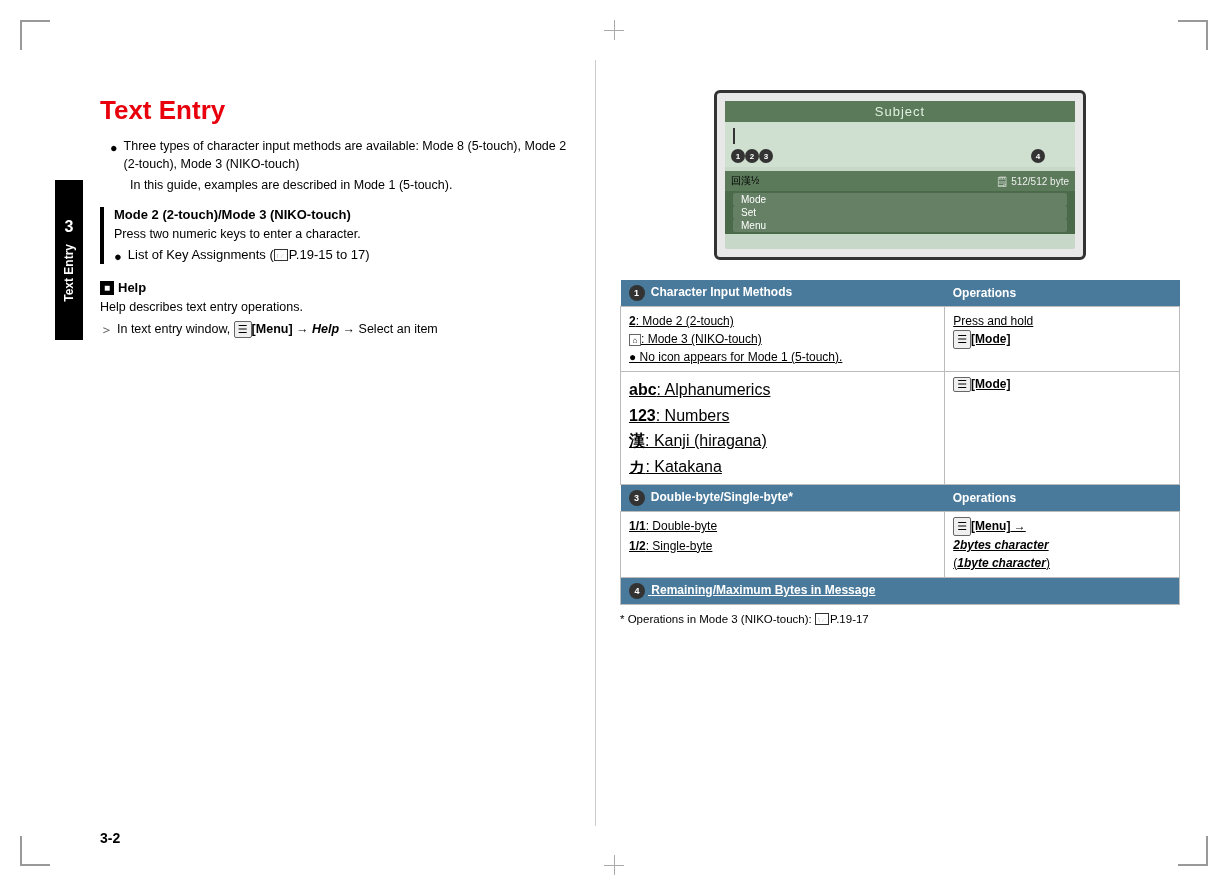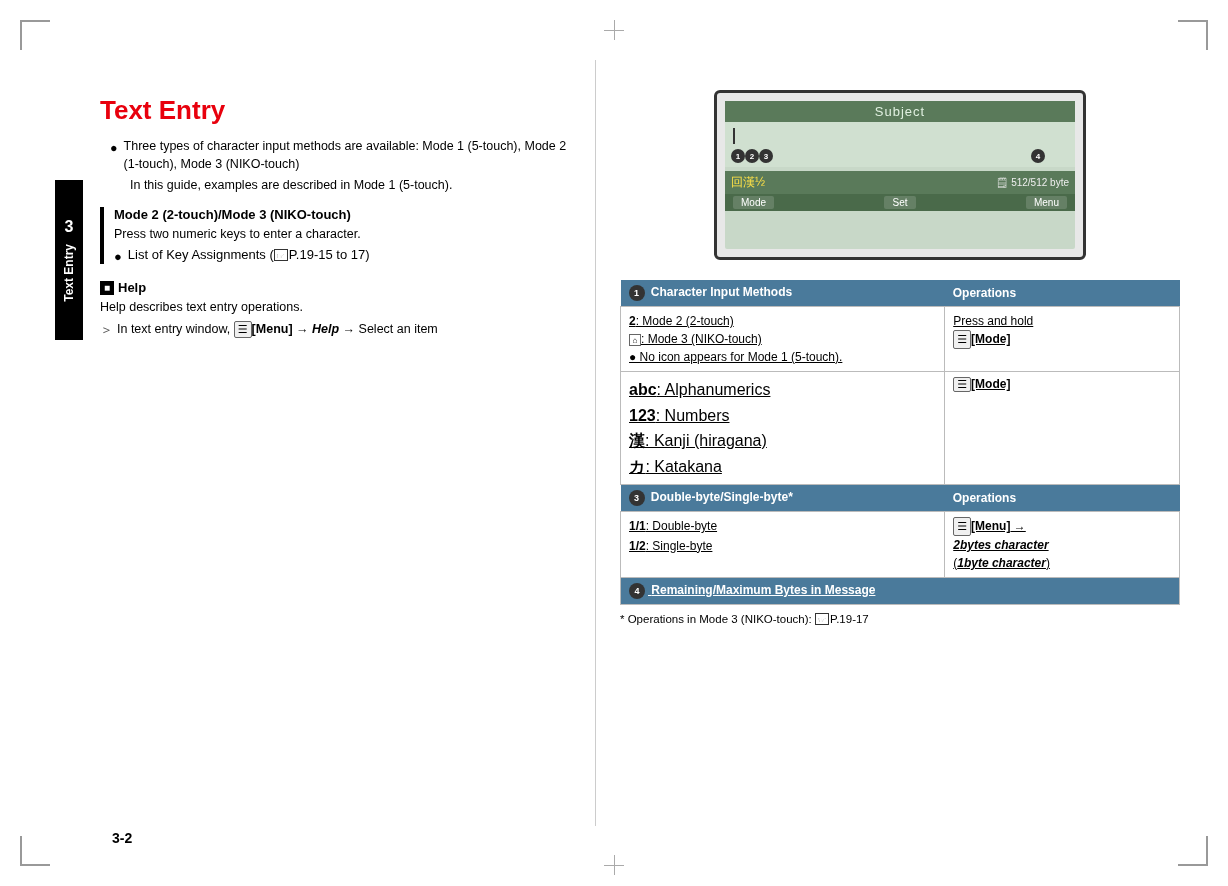--- a/index.html
+++ b/index.html
@@ -277,20 +277,21 @@
       background: #5a7a5a;
       padding: 3px 6px;
       gap: 4px;
       margin-top: 4px;
     }
     .phone-mode-buttons {
       display: flex;
       justify-content: space-between;
       background: #4a6a4a;
       padding: 2px 8px;
+      flex-direction: column;
     }
     .phone-btn {
       color: #fff;
       font-size: 10px;
       background: rgba(255,255,255,0.15);
       padding: 1px 8px;
       border-radius: 2px;
     }
     .circle-label {
       width: 14px;
@@ -352,21 +353,21 @@
 
     .footnote {
       font-size: 11.5px;
       margin-top: 8px;
     }
 
     
     .page-num {
       position: absolute;
       bottom: 40px;
-      left: 112px;
+      left: 100px;
       font-size: 14px;
       font-weight: bold;
     }
 
     
     em.bold { font-style: italic; font-weight: bold; }
 
     .ref-icon {
       display: inline-block;
       border: 1px solid #333;
@@ -397,21 +398,21 @@
 </div>
 
 <div class="left-content">
   <h1 class="page-title">Text Entry</h1>
 
   <p class="subtitle"></p>
 
   <div class="bullet-section">
     <div class="bullet-item">
       <span class="bullet">●</span>
-      <span>Three types of character input methods are available: Mode 1 (5-touch), Mode 2 (1-touch), Mode 3 (NIKO-touch)</span>
+      <span>Three types of character input methods are available: Mode 8 (5-touch), Mode 2 (2-touch), Mode 3 (NIKO-touch)</span>
     </div>
     <div class="indent-text">In this guide, examples are described in Mode 1 (5-touch).</div>
   </div>
 
   <div class="mode-box">
     <div class="mode-box-title">Mode 2 (2-touch)/Mode 3 (NIKO-touch)</div>
     <div class="mode-box-body">Press two numeric keys to enter a character.</div>
     <div class="mode-box-bullet">
       <span class="bullet">●</span>
       <span>List of Key Assignments (<span class="ref-icon">☞</span>P.19-15 to 17)</span>
@@ -445,21 +446,21 @@
           <div class="circle-label">1</div>
           <div class="circle-label">2</div>
           <div class="circle-label">3</div>
         </div>
 
         <div style="position:absolute; bottom:4px; right:30px;">
           <div class="circle-label">4</div>
         </div>
       </div>
       <div class="phone-bottom-bar">
-        <span style="color:#fde047;font-size:12px;">回漢½</span>
+        <span style="color:#000000;font-size:10px;">回漢½</span>
         <span style="margin-left:auto; color:#eee; font-size:10px;">
           <span style="font-size:10px;">🗒</span>
           <span>512/512</span>
           <span>byte</span>
         </span>
       </div>
       <div class="phone-mode-buttons">
         <span class="phone-btn">Mode</span>
         <span class="phone-btn">Set</span>
         <span class="phone-btn">Menu</span>

